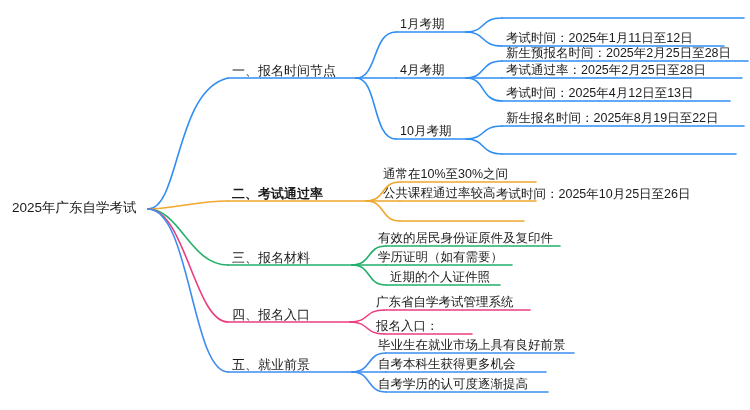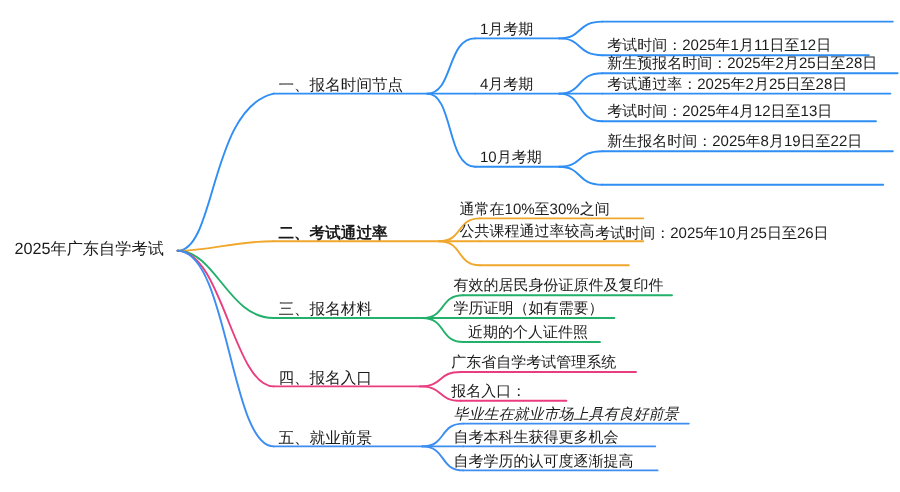--- a/index.html
+++ b/index.html
@@ -134,17 +134,17 @@
   <div class="node lvl1" style="left:232px;top:250px;">三、报名材料</div>
   <div class="node leaf" style="left:378px;top:231px;">有效的居民身份证原件及复印件</div>
   <div class="node leaf" style="left:378px;top:250px;">学历证明（如有需要）</div>
   <div class="node leaf" style="left:390px;top:270px;">近期的个人证件照</div>
 
   <div class="node lvl1" style="left:232px;top:307px;">四、报名入口</div>
   <div class="node leaf" style="left:376px;top:295px;">广东省自学考试管理系统</div>
   <div class="node leaf" style="left:376px;top:319px;">报名入口：</div>
 
   <div class="node lvl1" style="left:232px;top:357px;">五、就业前景</div>
-  <div class="node leaf" style="left:378px;top:338px;font-style:italic;">毕业生在就业市场上具有良好前景</div>
+  <div class="node leaf" style="left:378px;top:338px;">毕业生在就业市场上具有良好前景</div>
   <div class="node leaf" style="left:378px;top:357px;">自考本科生获得更多机会</div>
   <div class="node leaf" style="left:378px;top:377px;">自考学历的认可度逐渐提高</div>
 
 </div>
 
 </body></html>

